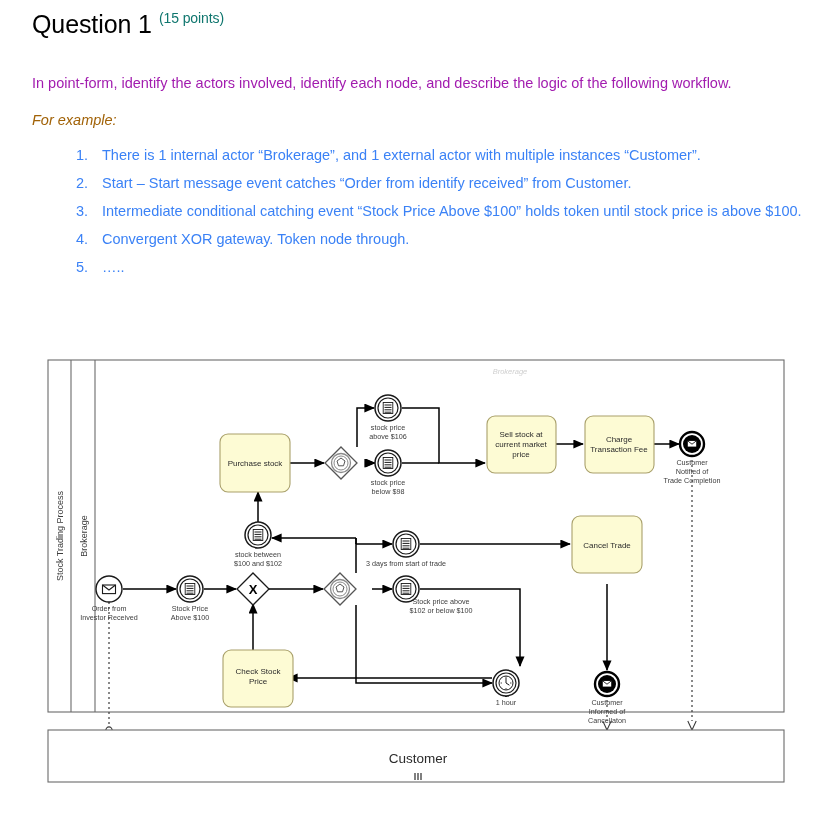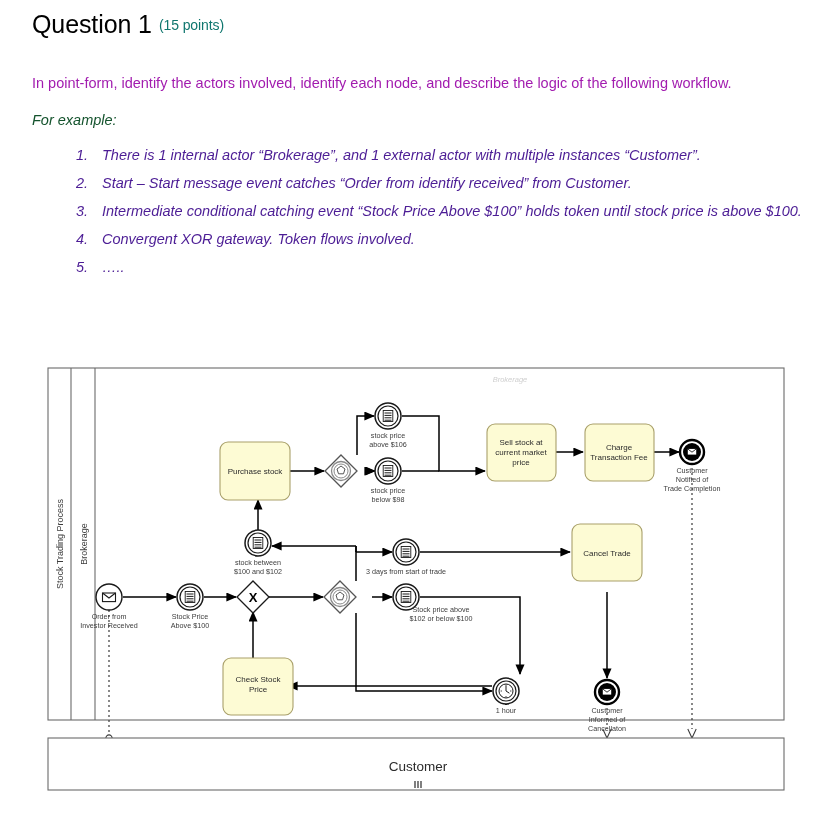--- a/index.html
+++ b/index.html
@@ -19,58 +19,57 @@
   
   .qwrap { padding: 10px 30px 0 32px; }
 
   .q-title {
     font-size: 25px;
     font-weight: 400;
     letter-spacing: -0.1px;
     color: #000;
     margin: 0;
     display: flex;
-    align-items: center;
+    align-items: flex-start;
     gap: 7px;
   }
   .q-title .pts {
     font-size: 14px;
     font-weight: 400;
     color: #0f766e;
   }
 
   .q-body {
     margin-top: 30px;
     font-size: 14.5px;
     line-height: 1.95;
     color: #a21caf;
     max-width: 740px;
   }
   .q-example {
     margin-top: 14px;
     font-size: 14.5px;
     font-style: italic;
-    color: #14532d;
+    color: #a16207;
   }
 
   ol.q-list {
     margin: 12px 0 0 0;
     padding-left: 60px;
     font-size: 14.5px;
-    font-style: italic;
     line-height: 1.85;
-    color: #4c1d95;
+    color: #3b82f6;
   }
   ol.q-list li { padding-left: 10px; margin-bottom: 1px; }
 
   
   #diagram-area {
     position: absolute;
     left: 0;
-    top: 360px;
+    top: 352px;
     width: 760px;
     height: 468px;
   }
   #bpmn-svg { display: block; }
 
   .lbl {
     font-family: "Liberation Sans", sans-serif;
     font-size: 7.2px;
     fill: #3c3c3c;
   }
@@ -106,21 +105,21 @@
   </h1>
 
   <p class="q-body">In point-form, identify the actors involved, identify each node, and describe the logic of the following workflow.</p>
 
   <p class="q-example">For example:</p>
 
   <ol class="q-list">
     <li>There is 1 internal actor “Brokerage”, and 1 external actor with multiple instances “Customer”.</li>
     <li>Start – Start message event catches “Order from identify received” from Customer.</li>
     <li>Intermediate conditional catching event “Stock Price Above $100” holds token until stock price is above $100.</li>
-    <li>Convergent XOR gateway. Token flows involved.</li>
+    <li>Convergent XOR gateway. Token node through.</li>
     <li>…..</li>
   </ol>
 </div>
 
 <div id="diagram-area">
 <svg id="bpmn-svg" width="834" height="468" viewBox="0 0 834 468" xmlns="http://www.w3.org/2000/svg">
   <defs>
     <marker id="arrow" markerWidth="7" markerHeight="7" refX="6.4" refY="3" orient="auto" markerUnits="strokeWidth">
       <path d="M0,0 L7,3 L0,6 z" fill="#000"></path>
     </marker>

